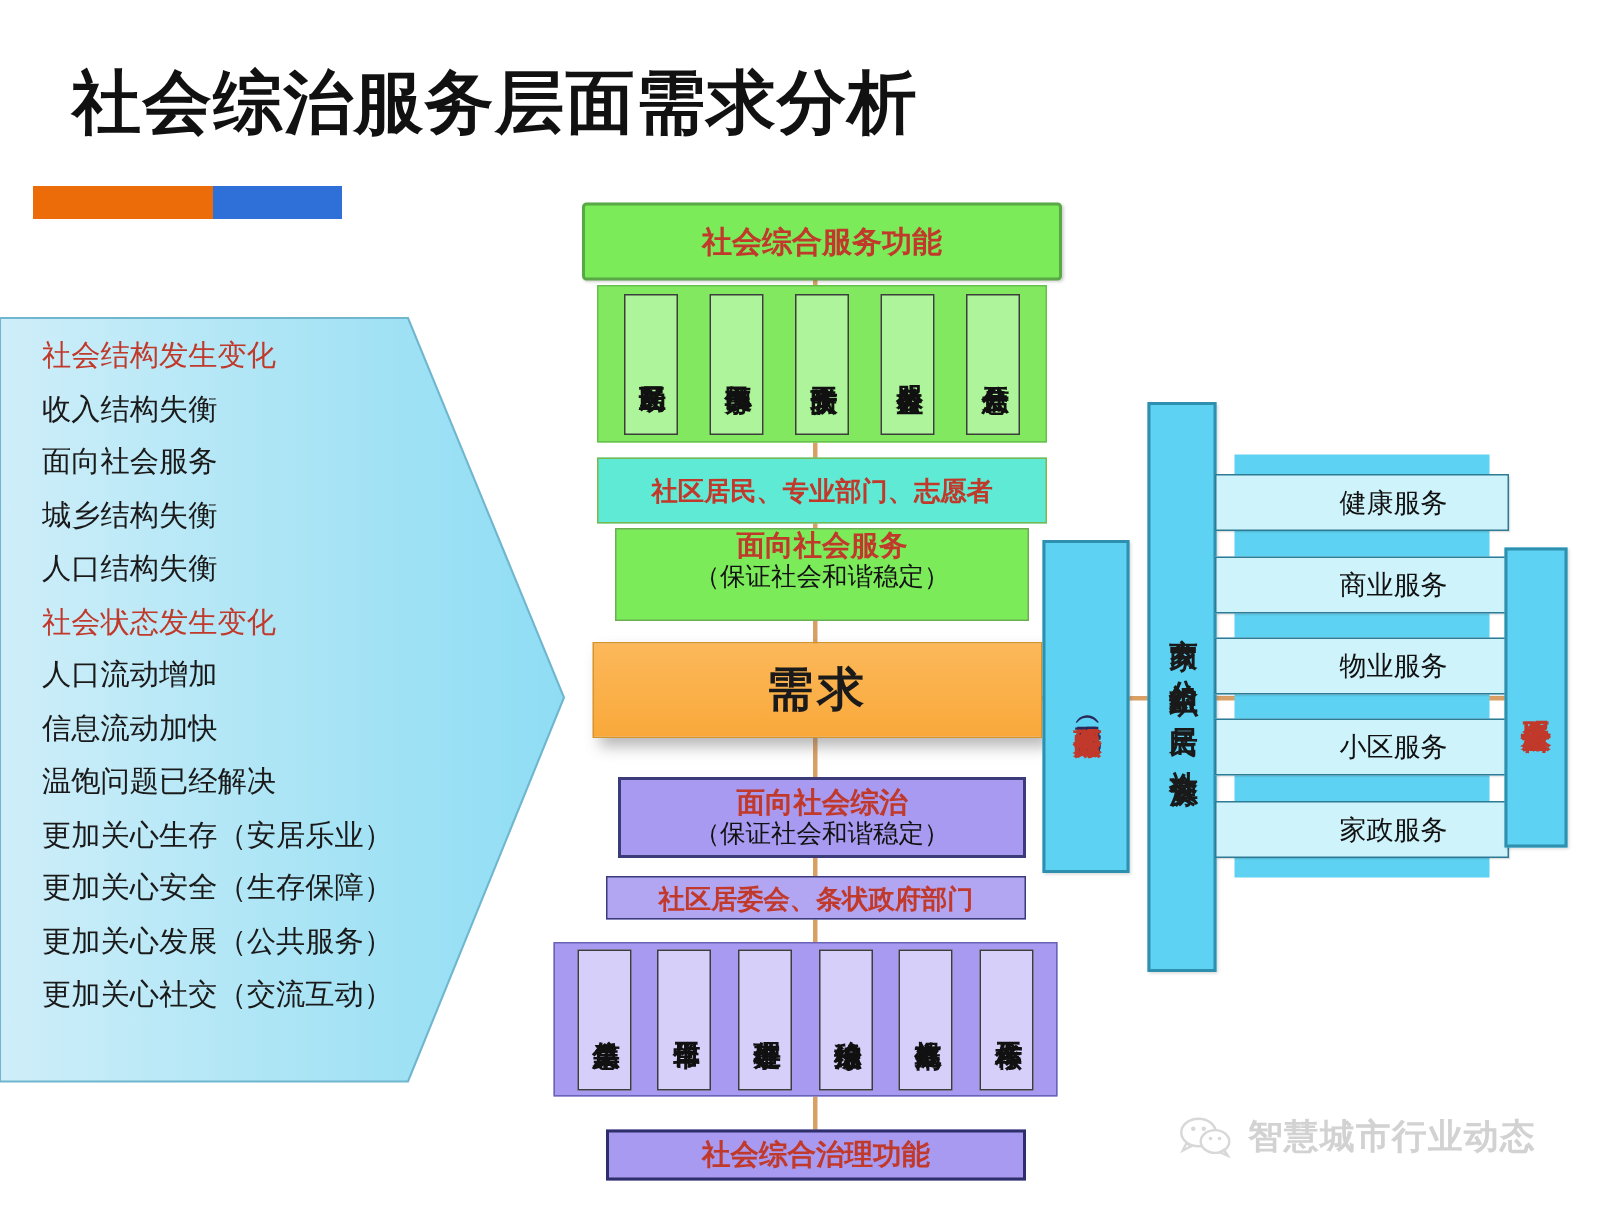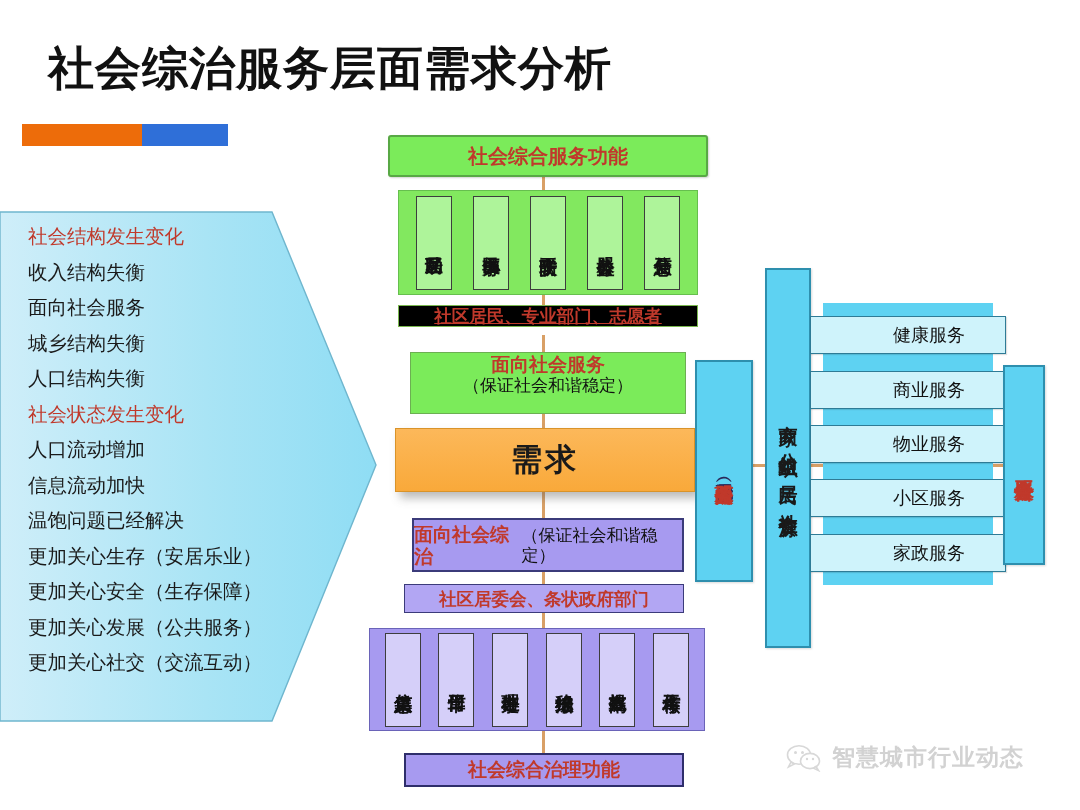--- a/index.html
+++ b/index.html
@@ -38,44 +38,44 @@
   #left-list .li{
     font-size:19.5px;line-height:35.5px;color:#1a1a1a;white-space:nowrap;
     font-family:"DejaVu Sans","Liberation Sans",sans-serif;
   }
   #left-list .li.hl{color:#C0392B;}
 
   
   .cbox{position:absolute;box-sizing:border-box;}
 
   .green-head{
-    left:388px;top:135px;width:320px;height:42px;
+    left:388px;top:135px;width:320px;height:52px;
     background:#7BEB5A;border:2px solid #58A845;border-radius:3px;
     display:flex;align-items:center;justify-content:center;
     color:#C0392B;font-size:20px;font-weight:bold;
     box-shadow:1px 1px 2px rgba(0,0,0,.18);
   }
   .green-strip{
     left:398px;top:190px;width:300px;height:105px;
     background:#82E85F;border:1px solid #66BF4E;
     display:flex;align-items:center;justify-content:space-around;padding:0 6px;
   }
   .vcell{
     writing-mode:vertical-rl;text-orientation:upright;
     background:#AEF49A;border:1.6px solid #3d3d3d;
     width:34px;height:92px;
     display:flex;align-items:center;justify-content:center;
     font-size:18px;font-weight:bold;color:#111;line-height:1.04;
     letter-spacing:0px;
   }
   .green-actors{
-    left:398px;top:305px;width:300px;height:22px;
-    background:#000000;border:1.5px solid #7BB84F;
-    display:flex;align-items:center;justify-content:center;
-    color:#C0392B;font-size:17.5px;font-weight:bold;text-decoration:underline;
+    left:398px;top:305px;width:300px;height:44px;
+    background:#5eead4;border:1.5px solid #7BB84F;
+    display:flex;align-items:center;justify-content:center;
+    color:#C0392B;font-size:17.5px;font-weight:bold;
   }
   .green-face{
     left:410px;top:352px;width:276px;height:62px;
     background:#7BEB5A;border:1.5px solid #6CAF52;
     display:flex;flex-direction:column;align-items:center;
     line-height:1.18;
   }
   .green-face .t1{color:#C0392B;font-size:19px;font-weight:bold;}
   .green-face .t2{color:#111;font-size:17px;}
 
@@ -85,21 +85,21 @@
     background:linear-gradient(180deg,#FCB85A 0%,#F9A93A 100%);
     border:1.5px solid #D99329;
     display:flex;align-items:center;justify-content:center;
     color:#1a1a1a;font-size:31px;font-weight:bold;letter-spacing:3px;
     box-shadow:5px 6px 9px rgba(90,90,90,.42);
   }
 
   .purple-face{
     left:412px;top:518px;width:272px;height:54px;
     background:#A79AF0;border:2px solid #3B3B7A;
-    display:flex;flex-direction:row;align-items:center;justify-content:center;
+    display:flex;flex-direction:column;align-items:center;justify-content:center;
     line-height:1.18;
   }
   .purple-face .t1{color:#C0392B;font-size:19px;font-weight:bold;}
   .purple-face .t2{color:#111;font-size:17px;}
 
   .purple-actors{
     left:404px;top:584px;width:280px;height:29px;
     background:#B2A6F3;border:1.5px solid #3B3B7A;
     display:flex;align-items:center;justify-content:center;
     color:#C0392B;font-size:17.5px;font-weight:bold;

